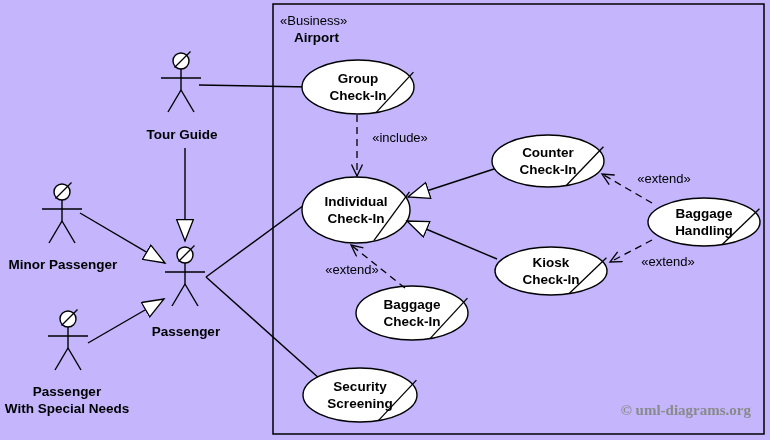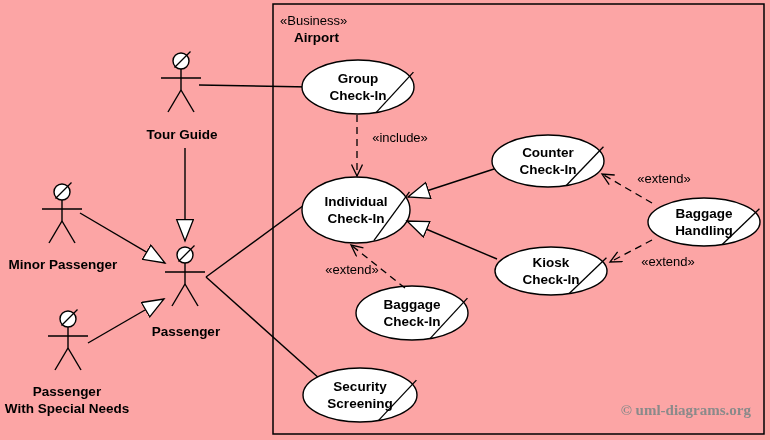--- a/index.html
+++ b/index.html
@@ -1,16 +1,16 @@
 <!DOCTYPE html>
 <html><head>
 <meta charset="utf-8">
 <style>
   html,body{margin:0;padding:0;background:#fff;}
-  #canvas{position:relative;width:770px;height:440px;background:#fca5a5;overflow:hidden;
+  #canvas{position:relative;width:770px;height:440px;background:#c4b5fd;overflow:hidden;
           font-family:"Liberation Sans",sans-serif;}
   svg text{user-select:none;}
   .uc-label, .actor-label, .boundary-name{font-family:"Liberation Sans",sans-serif;
       font-weight:bold;font-size:13.5px;fill:#000;}
   .dep-label, .boundary-stereo{font-family:"Liberation Sans",sans-serif;
       font-weight:normal;font-size:13px;fill:#000;}
   .copyright{font-family:"Liberation Serif",serif;font-weight:bold;font-size:15px;}
 </style>
 </head>
 <body>

